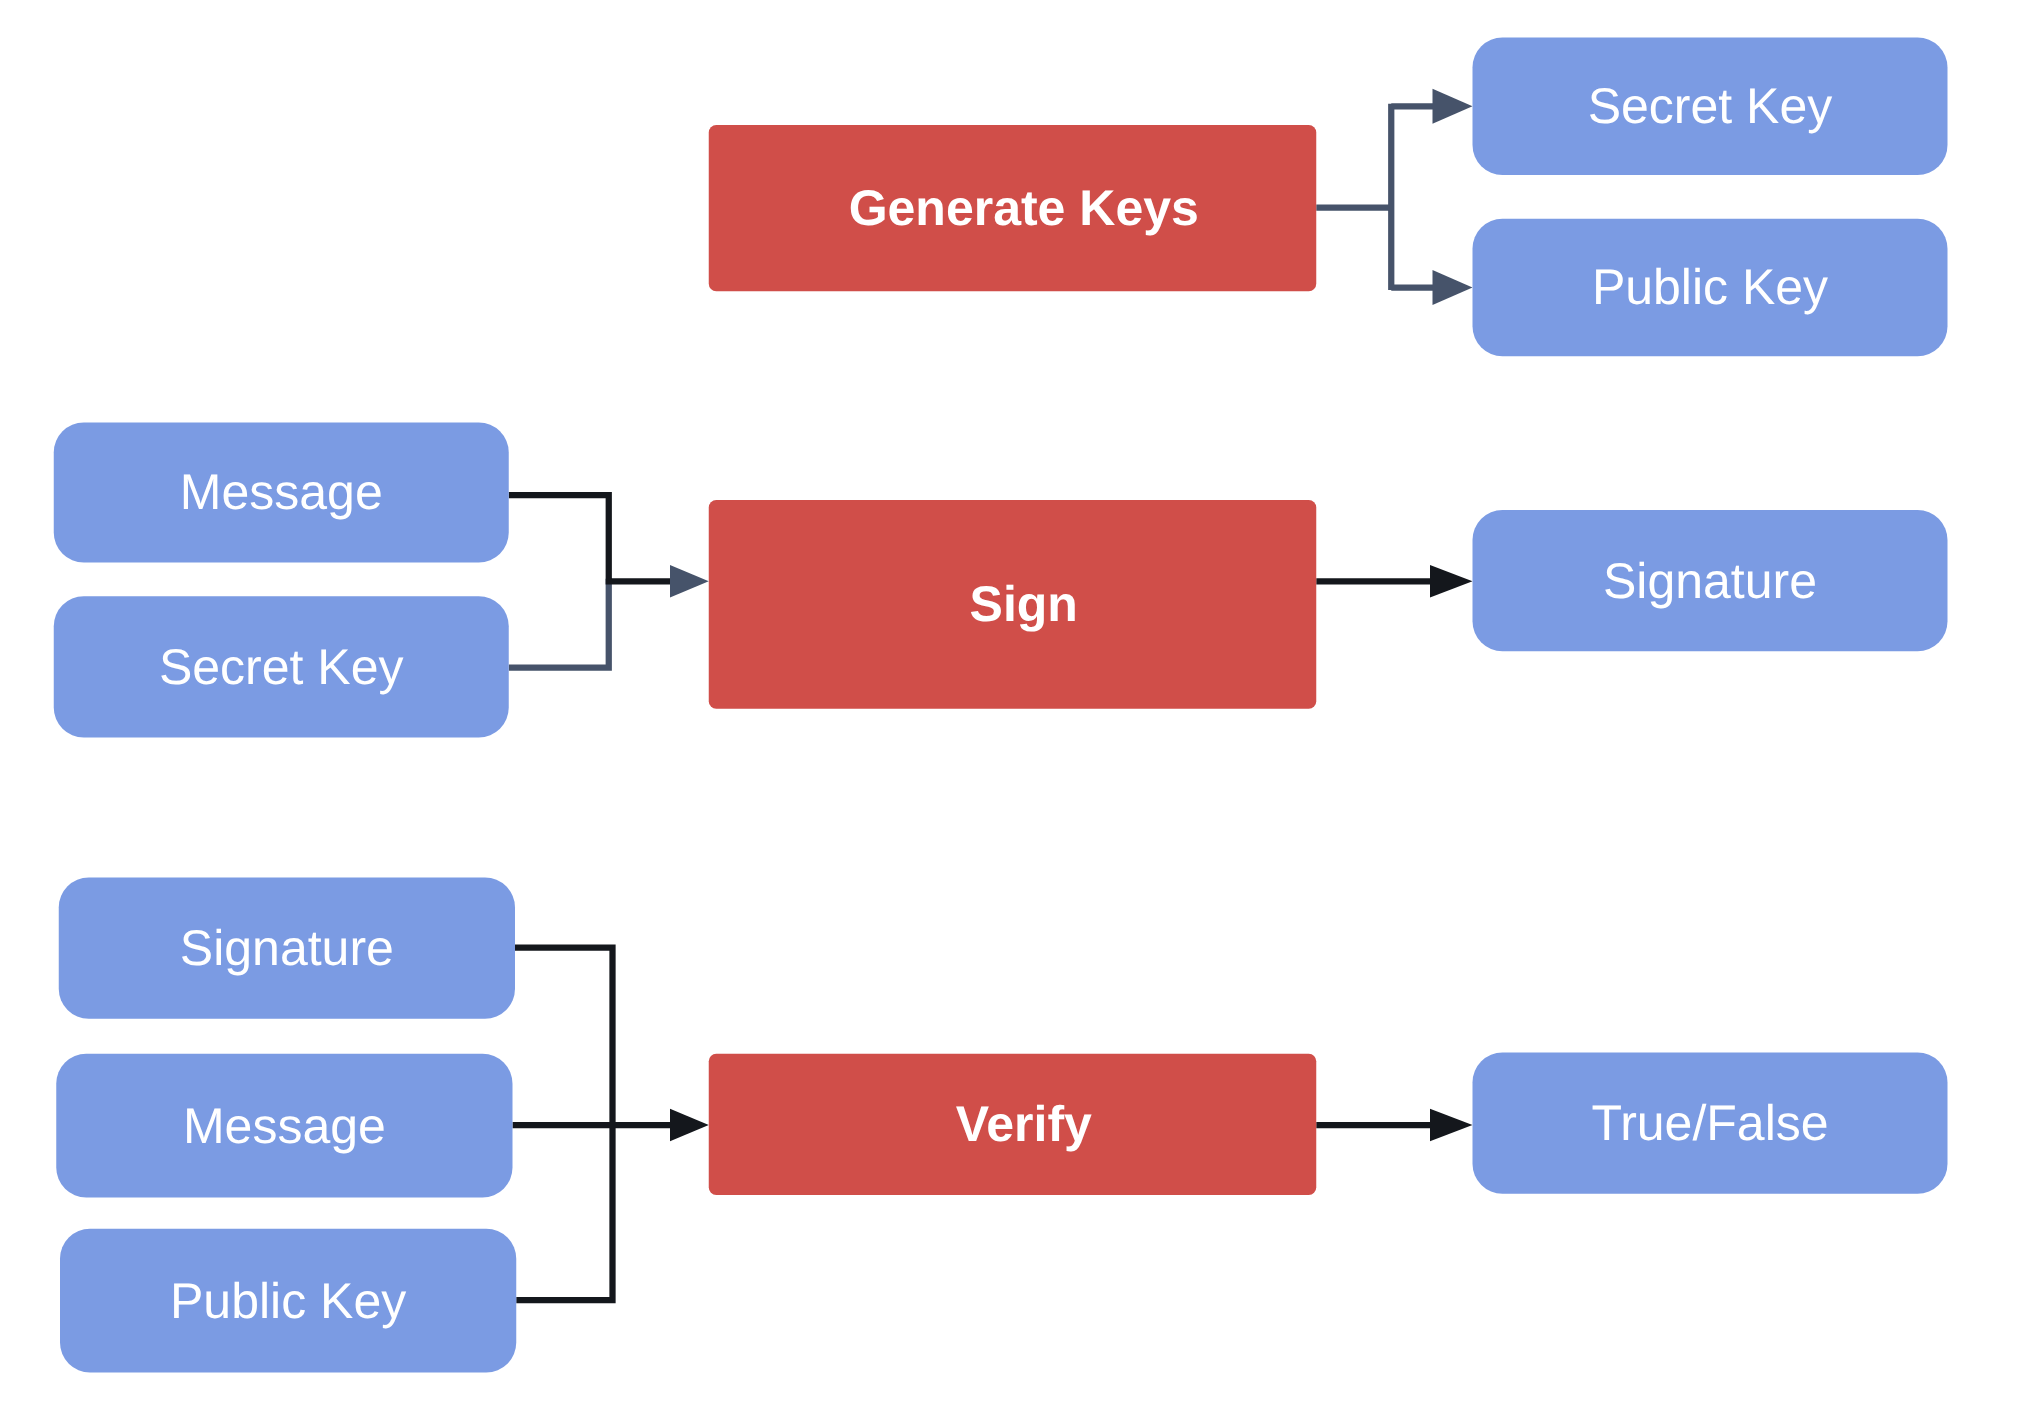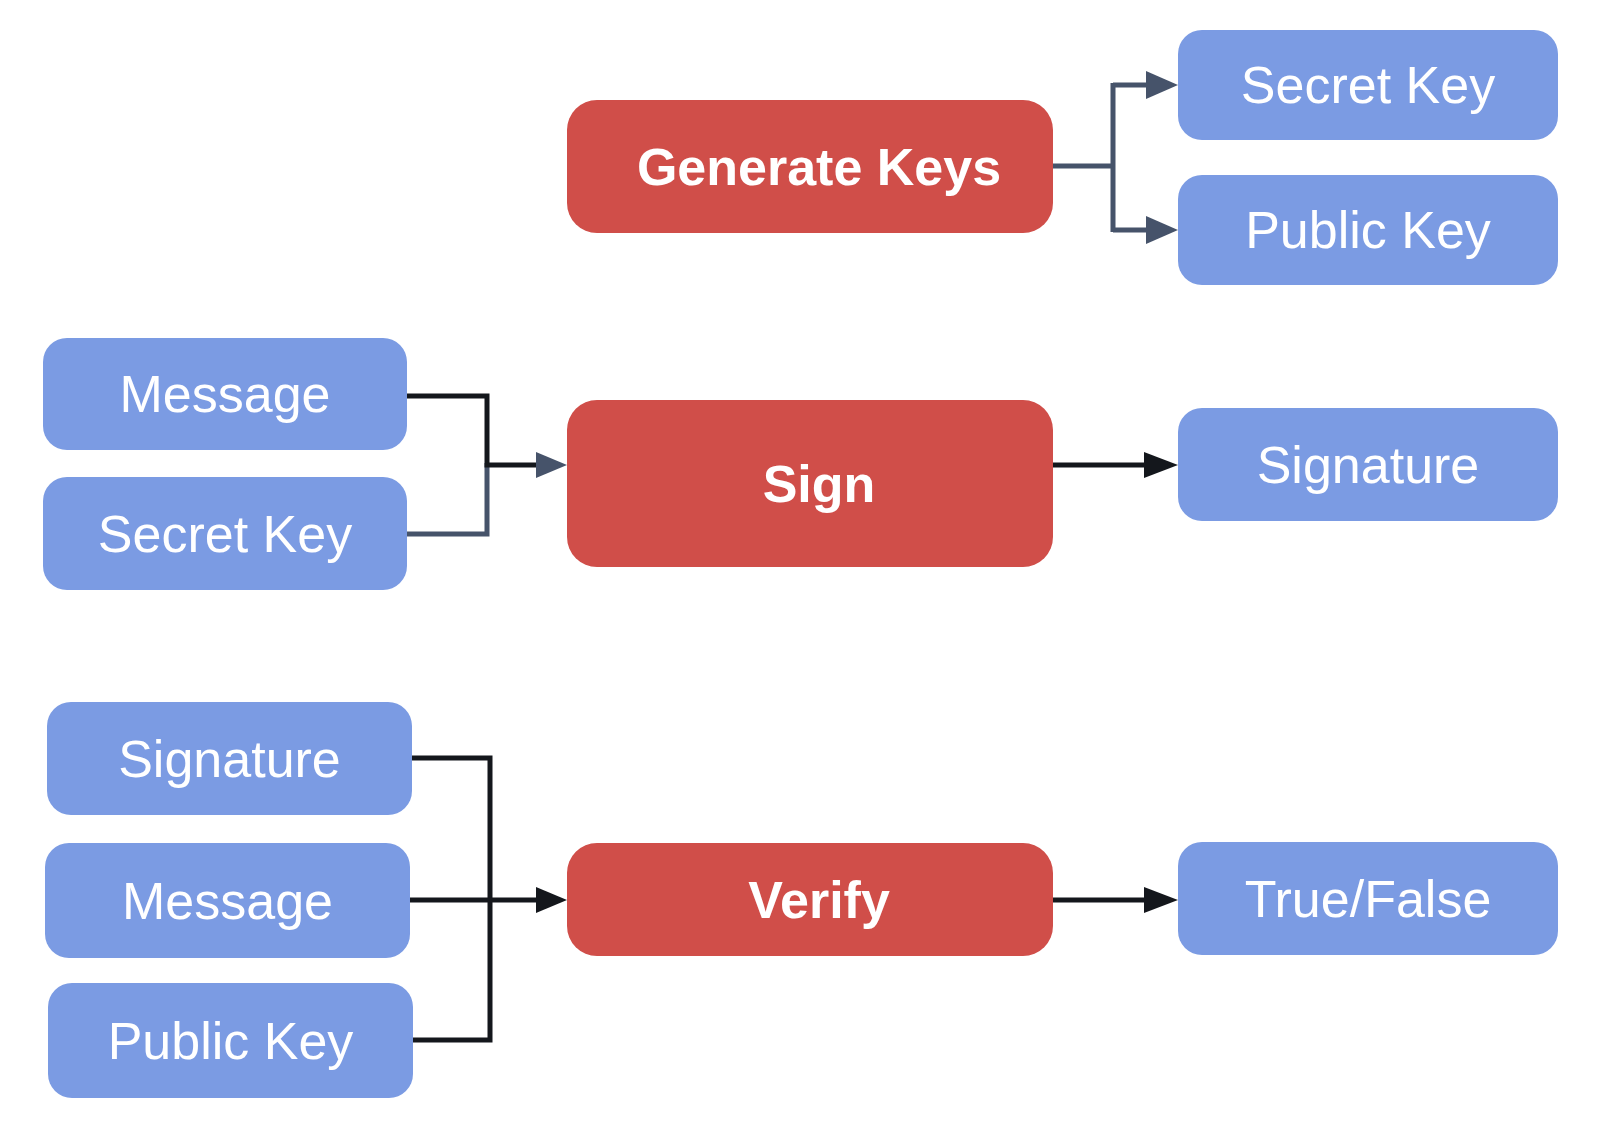--- a/index.html
+++ b/index.html
@@ -15,33 +15,33 @@
     position:relative;
     width:1618px;height:1132px;
     background:var(--background);
     font-family:"Liberation Sans", sans-serif;
     overflow:hidden;
   }
   .node{
     position:absolute;
     display:flex;align-items:center;justify-content:center;
     color:var(--label-text);
-    font-size:52px;
+    font-size:40px;
     line-height:1;
     box-sizing:border-box;
     text-align:center;
   }
   .io{
     background:var(--io-fill);
     border-radius:24px;
     font-weight:400;
   }
   .process{
     background:var(--process-fill);
-    border-radius:30px;
+    border-radius:6px;
     font-weight:700;
     padding-left:18px;
   }
   #connectors{
     position:absolute;left:0;top:0;
     pointer-events:none;
   }
   .line{fill:none;stroke-width:5px;}
   .line.slate{stroke:var(--connector-slate);}
   .line.black{stroke:var(--connector-black);}

